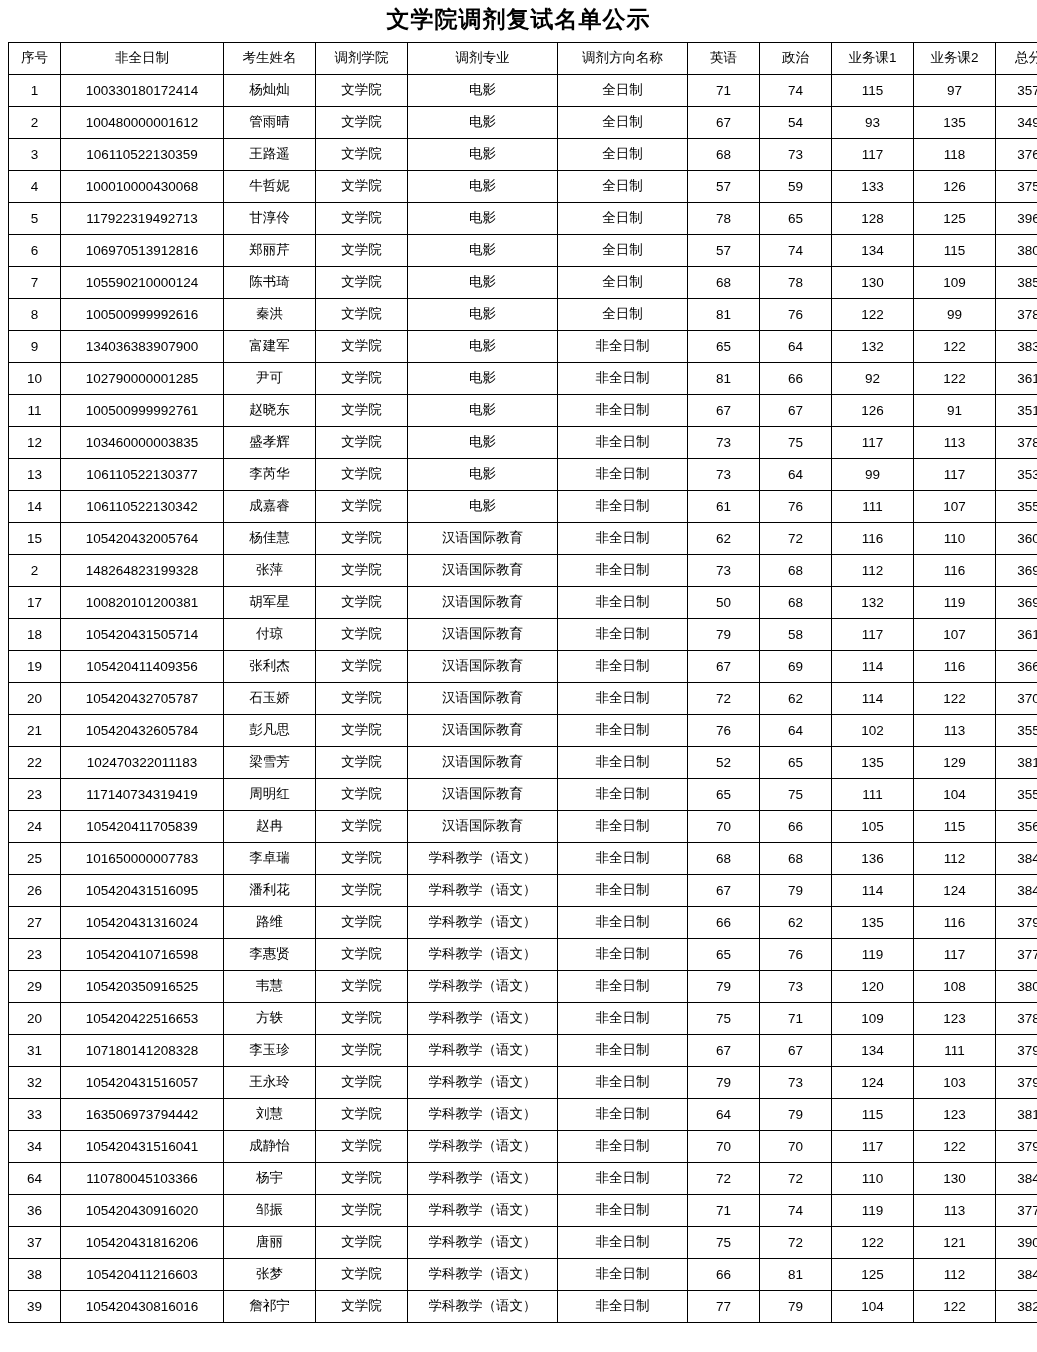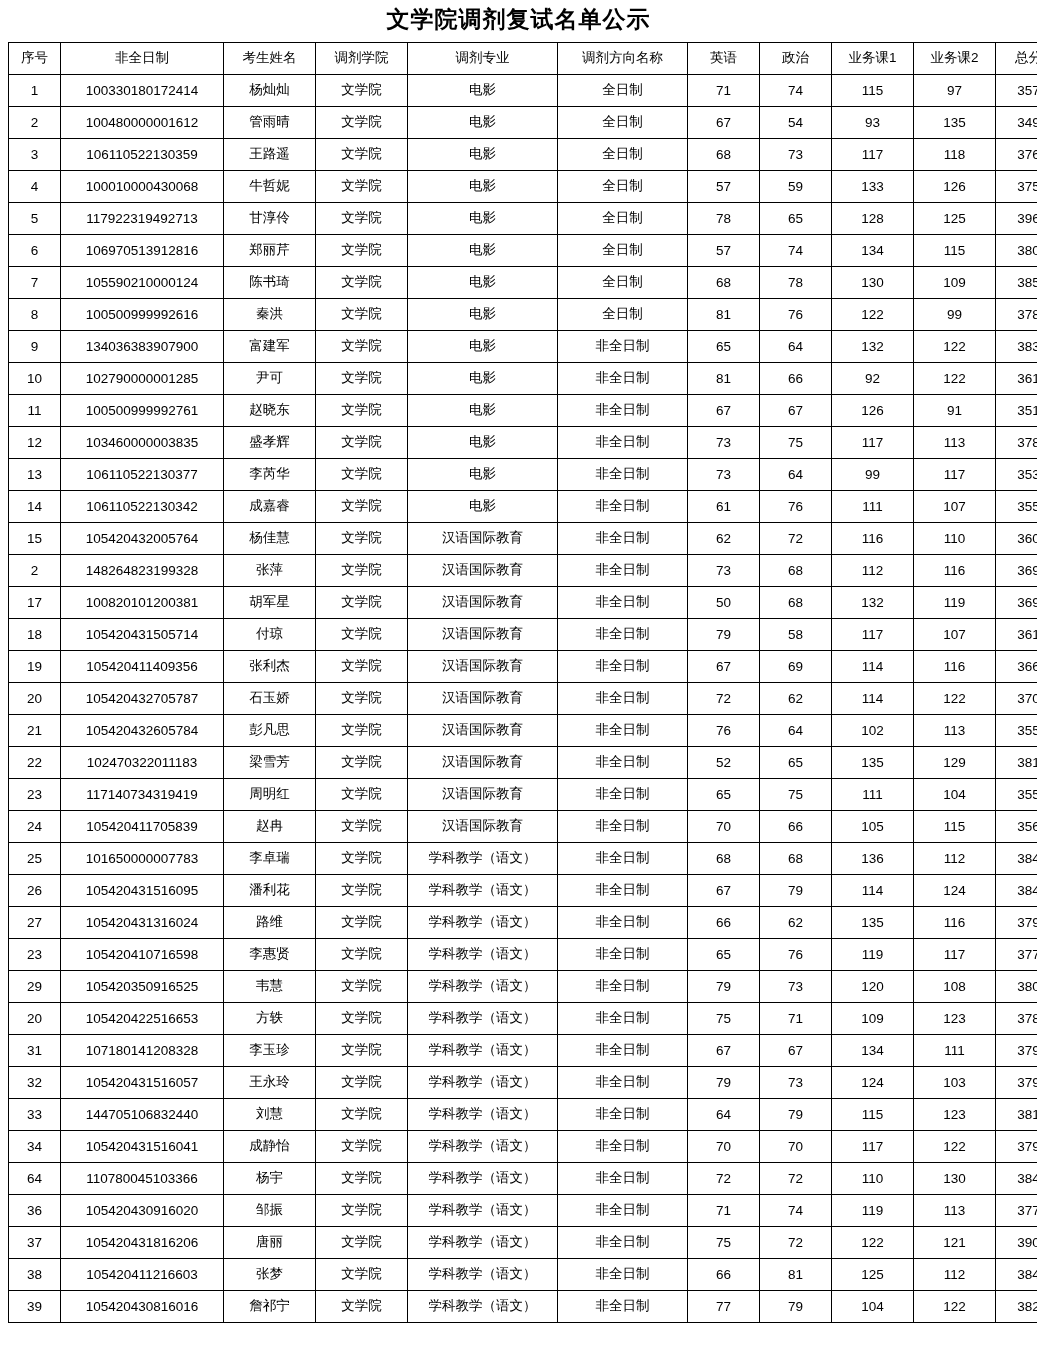--- a/index.html
+++ b/index.html
@@ -508,21 +508,21 @@
           <td>学科教学（语文）</td>
           <td>非全日制</td>
           <td>79</td>
           <td>73</td>
           <td>124</td>
           <td>103</td>
           <td>379</td>
         </tr>
         <tr>
           <td>33</td>
-          <td>144705106832440</td>
+          <td>163506973794442</td>
           <td>刘慧</td>
           <td>文学院</td>
           <td>学科教学（语文）</td>
           <td>非全日制</td>
           <td>64</td>
           <td>79</td>
           <td>115</td>
           <td>123</td>
           <td>381</td>
         </tr>

